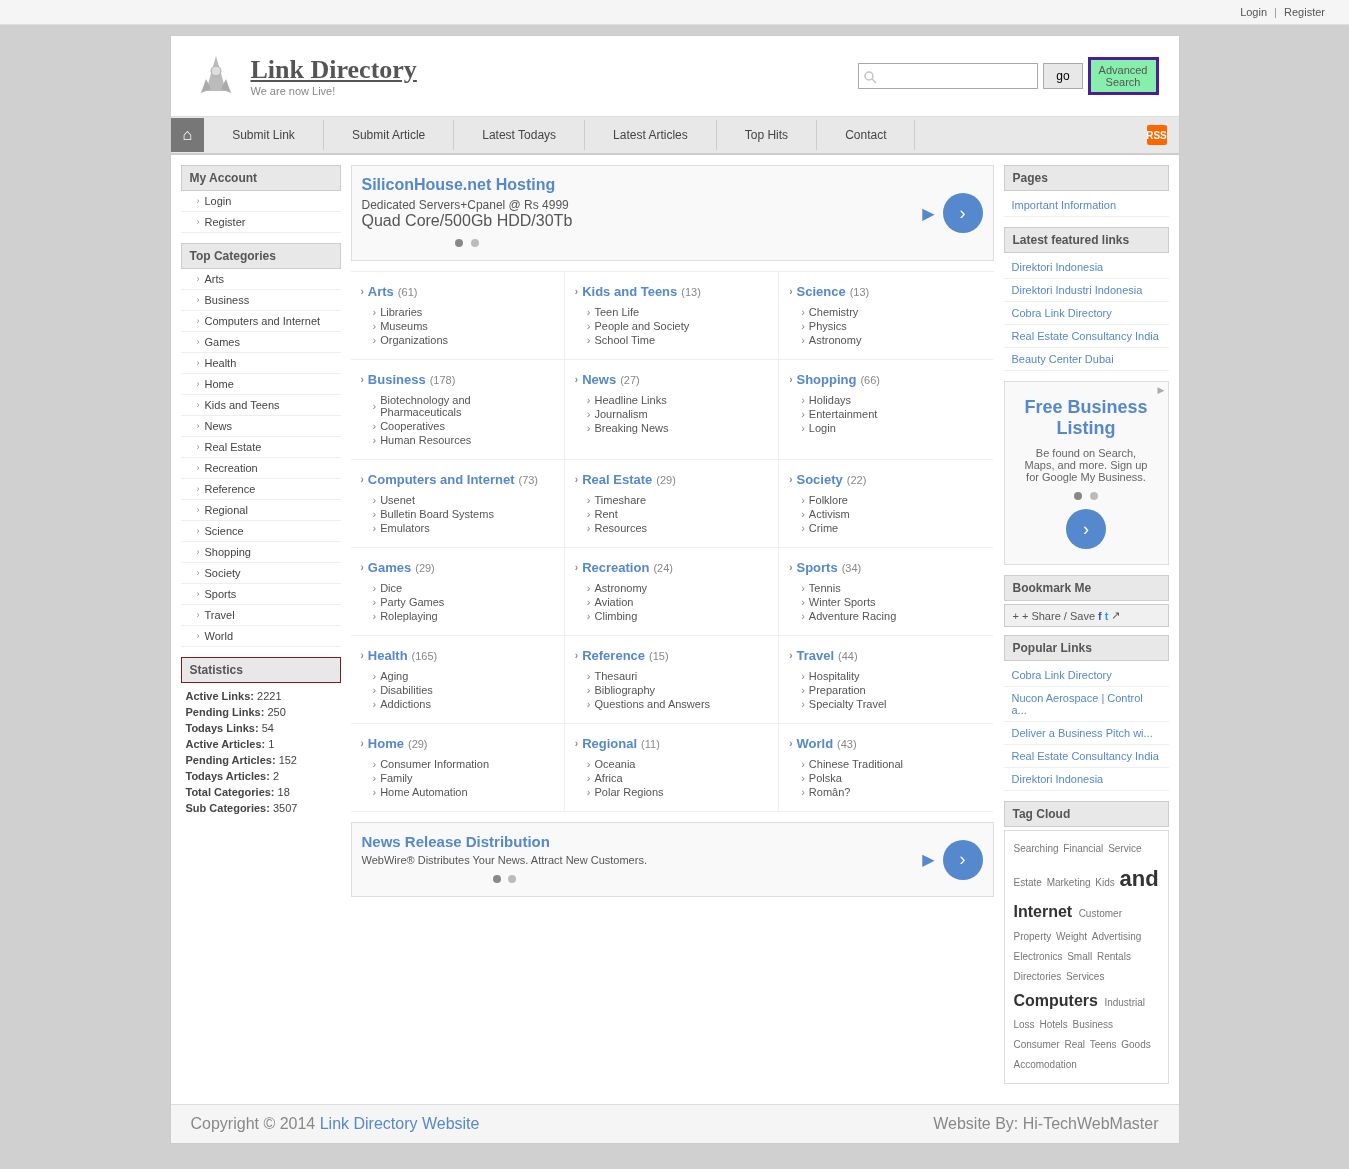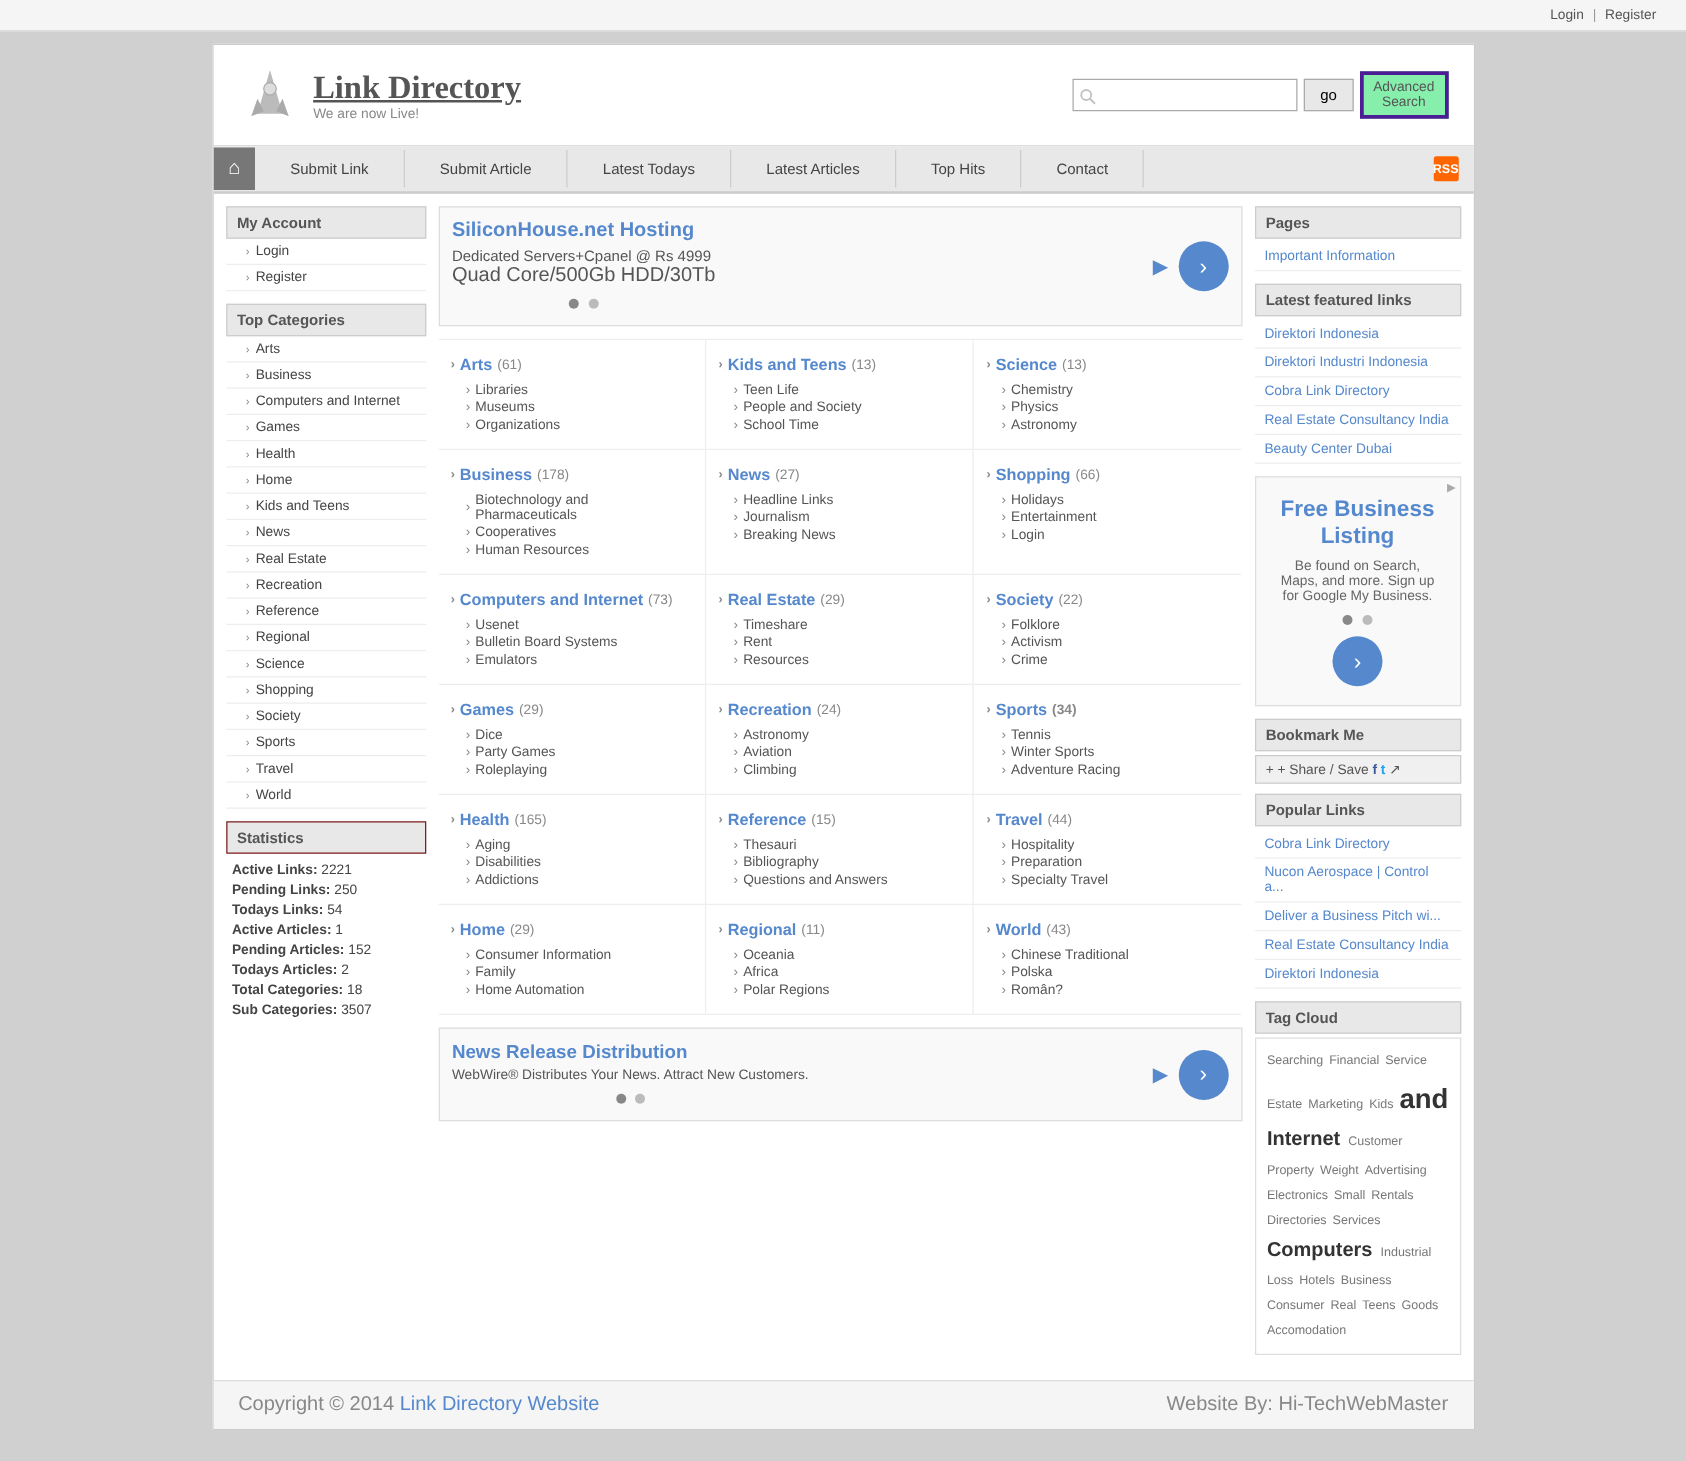--- a/index.html
+++ b/index.html
@@ -452,21 +452,21 @@
               <a href="#">Aviation</a>
             </div>
             <div class="cat-sub">
               <a href="#">Climbing</a>
             </div>
           </div>
           <div class="cat-block">
             <div class="cat-title">
               <span style="color:#888;font-size:10px;">›</span> 
               <a href="#" style="color:#5588cc;text-decoration:none;">Sports</a> 
-              <span style="color:#888;font-weight:bold;font-size:11px;">(34)</span>
+              <span style="color:#888;font-weight:normal;font-size:11px;">(34)</span>
             </div>
             <div class="cat-sub">
               <a href="#">Tennis</a>
             </div>
             <div class="cat-sub">
               <a href="#">Winter Sports</a>
             </div>
             <div class="cat-sub">
               <a href="#">Adventure Racing</a>
             </div>

